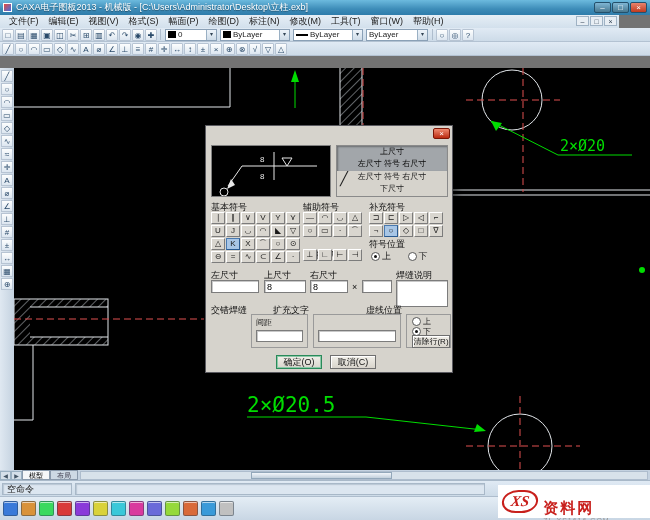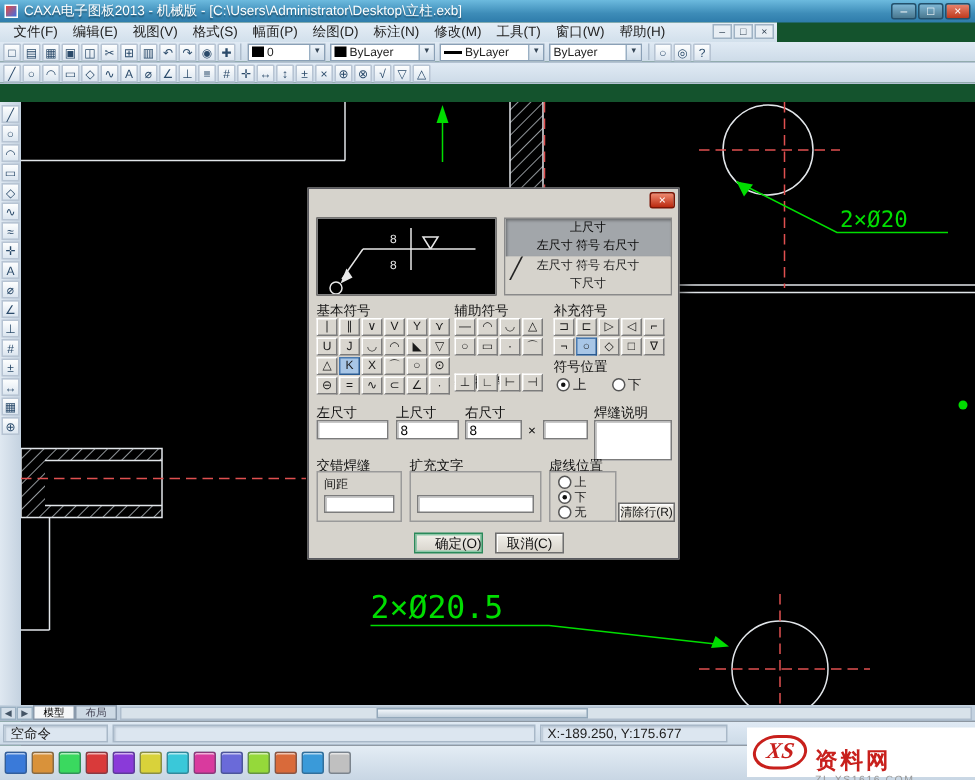--- a/index.html
+++ b/index.html
@@ -1,31 +1,31 @@
 <!DOCTYPE html>
 <html><head>
 <meta charset="utf-8">
 <style>
   * { margin:0; padding:0; box-sizing:border-box; }
   body { font-family:"Liberation Sans","DejaVu Sans",sans-serif; background:#888; }
-  .app { position:relative; width:650px; height:520px; overflow:hidden; background:#14532d; font-size:9px; color:#222;padding-left:48px; }
+  .app { position:relative; width:650px; height:520px; overflow:hidden; background:#737373; font-size:9px; color:#222;padding-left:48px; }
 
   
   .titlebar { position:absolute; left:0; top:0; width:650px; height:15px;
     background:linear-gradient(180deg,#6cbade 0%,#3d8cb8 60%,#2e7cab 100%);
     color:#fff; display:flex; align-items:center; padding:0 3px; }
   .appicon { width:9px; height:9px; background:linear-gradient(135deg,#e84b3c 0%,#3c6fe8 100%); border:1px solid #fff; margin-right:4px; }
   .titletext { font-size:9px; text-shadow:0 1px 1px rgba(0,0,0,.4); white-space:nowrap; overflow:hidden; flex:1; }
   .winbtns { display:flex; gap:1px; }
   .wbtn { width:17px; height:11px; font-size:8px; line-height:10px; text-align:center; color:#fff;
     background:linear-gradient(#7fb6d4,#49788f); border:1px solid #24506b; border-radius:2px; }
   .wbtn.close { background:linear-gradient(#e8846e,#c03a1e); }
 
   
-  .menubar { position:absolute; left:0; top:15px; width:518px; height:13px; background:linear-gradient(#e6eef6,#d2e0ec);
+  .menubar { position:absolute; left:0; top:15px; width:619px; height:13px; background:linear-gradient(#e6eef6,#d2e0ec);
     display:flex; align-items:center; padding-left:4px; }
   .mitem { padding:0 5px; font-size:9px; }
   .mdictl { position:absolute; right:2px; top:1px; display:flex; gap:1px; }
   .mwbtn { width:13px; height:10px; font-size:7px; line-height:9px; text-align:center; background:#e8eef4; border:1px solid #9fb2c4; color:#345; }
 
   
   .toolbar { position:absolute; left:0; width:650px; height:14px; background:linear-gradient(#e0eaf4,#cddbe8);
     border-bottom:1px solid #b3c2d2; display:flex; align-items:center; padding-left:2px; gap:1px; }
   .tb1 { top:28px; } .tb2 { top:42px; }
   .ticon { width:12px; height:12px; font-size:8px; line-height:11px; text-align:center; color:#2a4a6a;
@@ -84,27 +84,27 @@
   .laybox { position:absolute; left:130px; top:19px; width:112px; height:52px; border:1px solid #8a8a8a; }
   .layrow { width:100%; height:50%; font-size:8px; text-align:center; line-height:12px; overflow:hidden; position:relative; }
   .layrow.topsel { background:#a2a6aa; box-shadow:inset 1px 1px 2px rgba(0,0,0,.35); color:#0a0a0a; }
   .layrow.bot { background:#d6d3cc; }
   .diagmark { position:absolute; left:3px; top:1px; font-size:14px; color:#222; }
   .grid { position:absolute; display:grid; gap:1px; }
   .cell { width:14px; height:12px; background:#d9d6cf; border:1px solid; border-color:#ffffff #7c7c7c #7c7c7c #ffffff; font-size:8px; line-height:10px; text-align:center; color:#1a1a1a; overflow:hidden; }
   .cell.sel { background:#a8c6e6; border-color:#4a7ab0 #2a5a90 #2a5a90 #4a7ab0; }
   .dinp { position:absolute; height:13px; background:#fff; border:1px solid #7c7c7c; box-shadow:inset 1px 1px 0 #c8c8c8; font-size:9px; padding:0 2px; font-family:inherit; }
   .dtxta { position:absolute; background:#fff; border:1px solid #7c7c7c; box-shadow:inset 1px 1px 0 #c8c8c8; resize:none; font-size:8px; font-family:inherit; }
-  .grp { position:absolute; border:1px solid #9a9a9a; }
+  .grp { position:absolute; border:1px solid #9a9a9a;margin-left:40px; }
   .radio { width:9px; height:9px; border-radius:50%; background:#fff; border:1px solid #555; display:inline-block; position:relative; vertical-align:-2px; }
   .radio.on::after { content:""; position:absolute; left:2px; top:2px; width:3px; height:3px; border-radius:50%; background:#111; }
   .rlabel { font-size:9px; margin-left:2px; }
   .rrow { position:absolute; white-space:nowrap; }
   .dbtn { position:absolute; background:linear-gradient(#f2f0ea,#d8d4cc); border:1px solid #6f6f6f; box-shadow:inset 1px 1px 0 #fff; font-size:9px; text-align:center; color:#111; }
-  .dbtn.ok { border:1px solid #2a8a5a; box-shadow:inset 0 0 0 1px #8cc8a8;text-align:right; }
+  .dbtn.ok { border:1px solid #2a8a5a; box-shadow:inset 0 0 0 1px #8cc8a8; }
 </style>
 </head>
 <body>
 
 <div class="app">
 
   <div class="titlebar">
     <div class="appicon"></div>
     <div class="titletext">CAXA电子图板2013 - 机械版 - [C:\Users\Administrator\Desktop\立柱.exb]</div>
     <div class="winbtns">
@@ -418,21 +418,20 @@
     <div class="mtab active">模型</div>
     <div class="mtab">布局</div>
     <div class="hscroll">
         <div class="hthumb"></div>
       </div>
   </div>
 
   <div class="statusbar">
     <div class="scell" style="width:70px">空命令</div>
     <div class="scell sflex"></div>
-    <div class="scell" style="width:125px">X:-189.250, Y:175.677</div>
     <div style="width:160px"></div>
   </div>
 
   <div class="bottombar">
     <div id="btb" style="display:flex;gap:3px">
         <div class="bicon" style="background: rgb(58, 122, 217);"></div>
         <div class="bicon" style="background: rgb(217, 146, 58);"></div>
         <div class="bicon" style="background: rgb(58, 217, 95);"></div>
         <div class="bicon" style="background: rgb(217, 58, 58);"></div>
         <div class="bicon" style="background: rgb(138, 58, 217);"></div>

